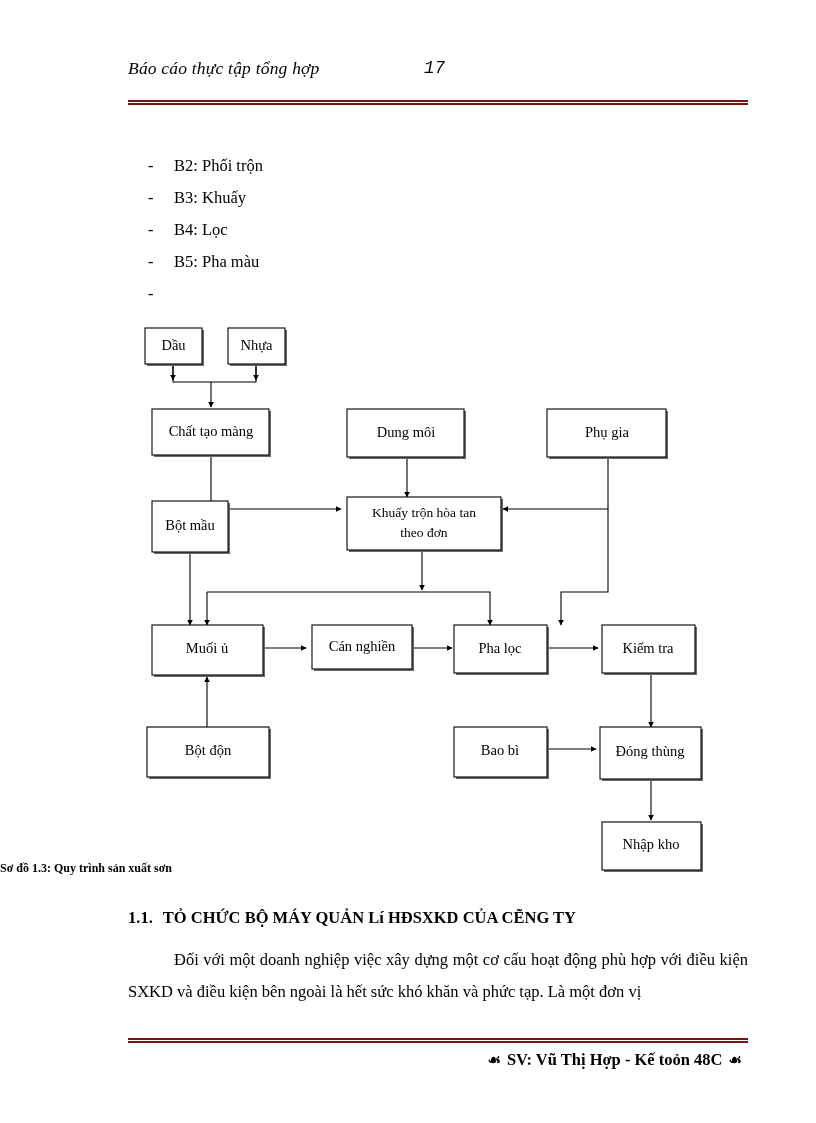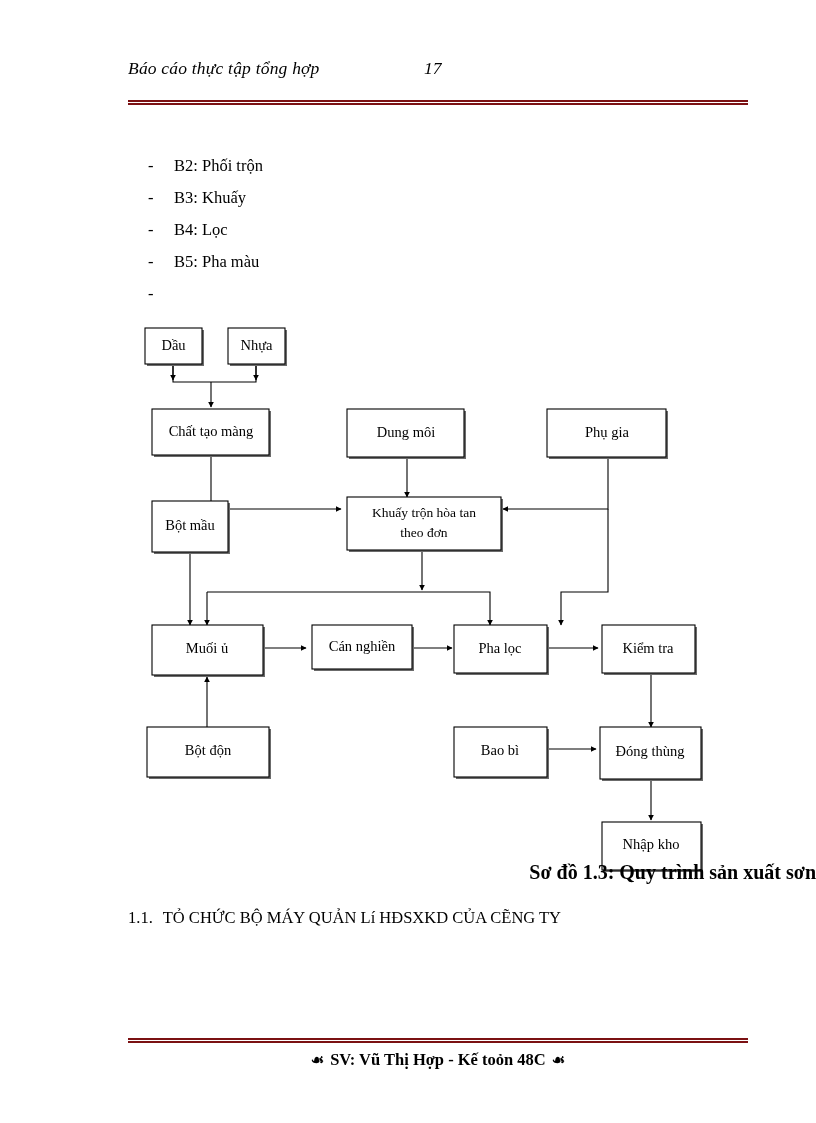--- a/index.html
+++ b/index.html
@@ -38,21 +38,21 @@
     font-family: "Liberation Serif", serif;
     font-style: italic;
     font-size: 17.5px;
     letter-spacing: 0.2px;
     white-space: nowrap;
   }
   .header-page {
     position: absolute;
     left: 296px;
     top: 0;
-    font-family: Liberation Serif, serif;
+    font-family: Liberation Mono, monospace;
     font-style: italic;
     font-size: 17.5px;
   }
 
   .rule {
     position: absolute;
     left: 128px;
     width: 620px;
     height: 5px;
   }
@@ -138,33 +138,33 @@
     stroke-width: 1.1;
     fill: none;
   }
 
   
   .caption {
     position: absolute;
     left: 0;
     top: 849px;
     width: 816px;
-    text-align: right;
-    font-size: 20px;
+    text-align: left;
+    font-size: 12px;
     font-weight: bold;
   }
 
   
   .section-heading {
     position: absolute;
     left: 128px;
     top: 896px;
     width: 640px;
     font-size: 16.5px;
-    font-weight: normal;
+    font-weight: bold;
     white-space: nowrap;
   }
   .section-heading .num {
     margin-right: 10px;
   }
 
   
   .body-par {
     position: absolute;
     left: 128px;
@@ -175,21 +175,21 @@
     text-align: justify;
     text-indent: 46px;
   }
 
   
   .footer {
     position: absolute;
     left: 128px;
     top: 1038px;
     width: 620px;
-    text-align: center;
+    text-align: right;
     font-size: 16.5px;
     font-weight: bold;
     white-space: nowrap;
   }
   .footer .orn {
     font-size: 15px;
     margin: 0 6px;
   }
 
   .bottom-dots {
@@ -368,20 +368,21 @@
       </g>
     </svg>
   </div>
 
   <div class="caption">Sơ đồ 1.3: Quy trình sản xuất sơn</div>
 
   <div class="section-heading">
     <span class="num">1.1.</span><span>TỎ CHỨC BỘ MÁY QUẢN Lí HĐSXKD  CỦA  CẼNG TY</span>
   </div>
 
+  <div class="body-par">Đối với một doanh nghiệp việc xây dựng một cơ cấu hoạt động phù hợp với điều kiện SXKD và điều kiện bên ngoài là hết sức khó khăn và phức tạp. Là một đơn vị</div>
 
   <div class="rule rule-bottom"></div>
   <div class="footer">
     <span class="orn">☙</span><span>SV: Vũ Thị Hợp - Kế toỏn 48C</span><span class="orn">☙</span>
   </div>
 
   <div class="bottom-dots"></div>
 </div>
 
 </body></html>

